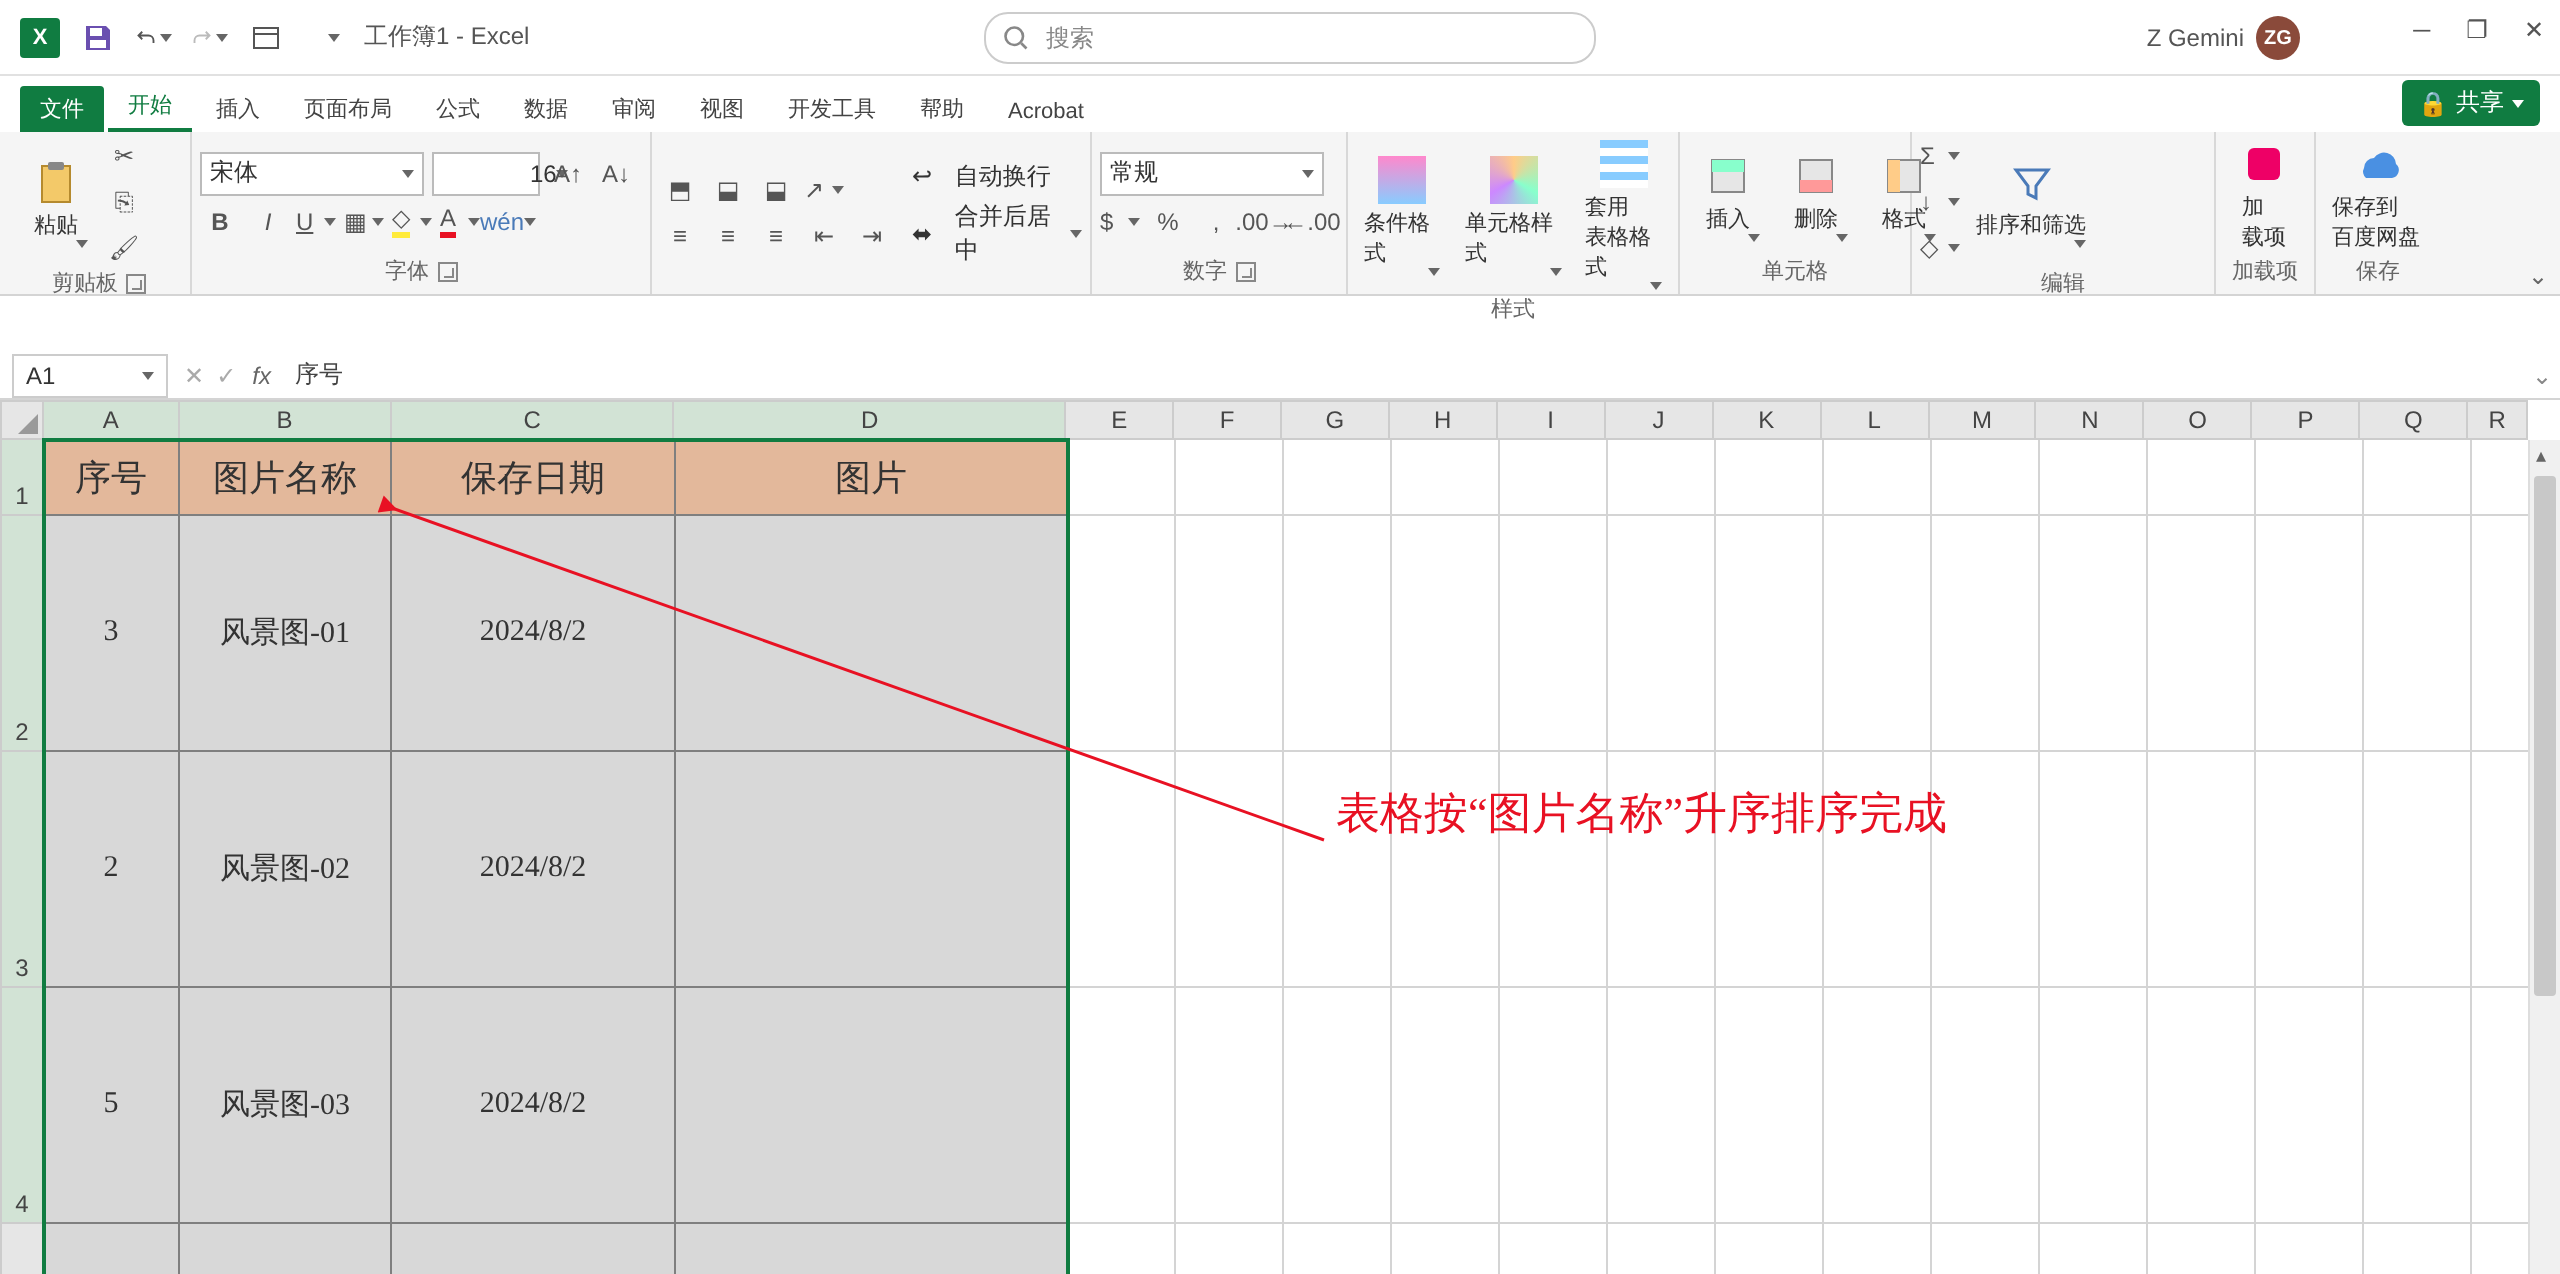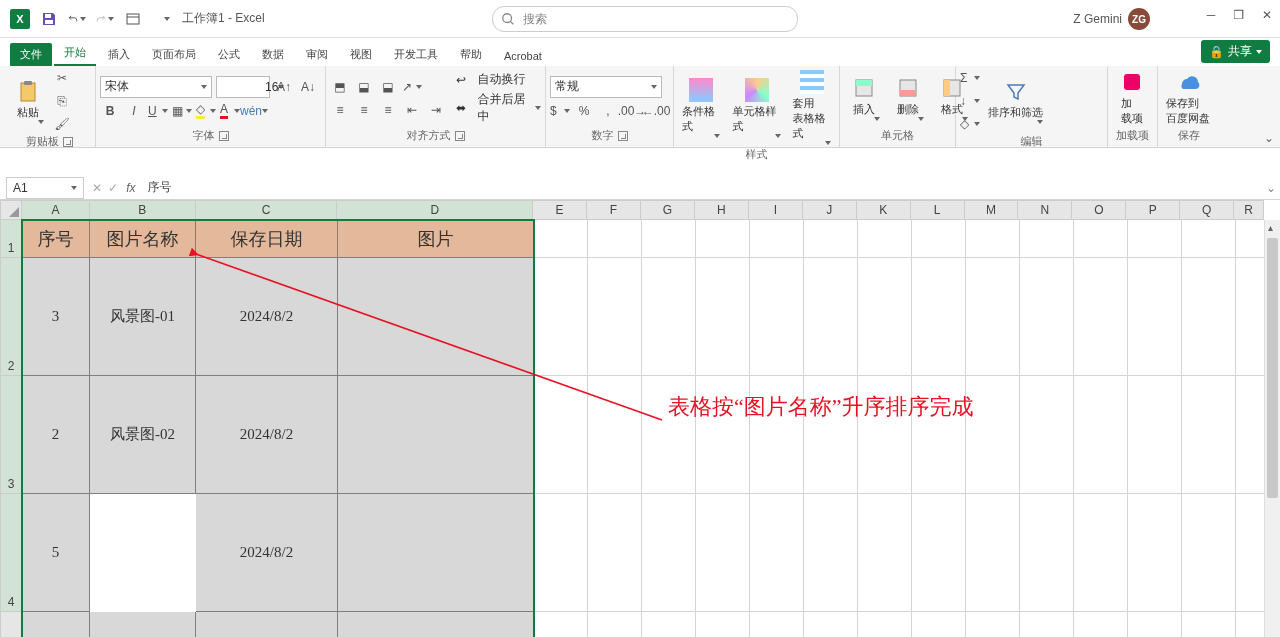--- a/index.html
+++ b/index.html
@@ -231,24 +231,20 @@
           <div class="smallbtn">≡</div>
           <div class="smallbtn">⇤</div>
           <div class="smallbtn">⇥</div>
         </div>
       </div>
       <div class="col" style="margin-left:6px">
         <div class="row"><span>↩</span>&nbsp;<span>自动换行</span></div>
         <div class="row"><span>⬌</span>&nbsp;<span>合并后居中</span><span class="caret"></span></div>
       </div>
     </div>
-    <div class="group-label">
-        <span>对齐方式</span>
-        <span class="launcher"></span>
-      </div>
   </div>
 
   <div class="group" style="width:128px">
     <div class="group-body">
         <div class="col" style="width:100%">
       <div class="combo numfmt">
             <span>常规</span>
             <span class="caret"></span>
           </div>
       <div class="row">
@@ -414,20 +410,21 @@
       <div class="cell hdrcell" style="left: 316px; top: 0px; width: 196px; height: 38px;">图片</div>
       <div class="cell datacell" style="left: 0px; top: 38px; width: 68px; height: 118px;">3</div>
       <div class="cell datacell" style="left: 68px; top: 38px; width: 106px; height: 118px;">风景图-01</div>
       <div class="cell datacell" style="left: 174px; top: 38px; width: 142px; height: 118px;">2024/8/2</div>
       <div class="cell datacell" style="left: 316px; top: 38px; width: 196px; height: 118px;"></div>
       <div class="cell datacell" style="left: 0px; top: 156px; width: 68px; height: 118px;">2</div>
       <div class="cell datacell" style="left: 68px; top: 156px; width: 106px; height: 118px;">风景图-02</div>
       <div class="cell datacell" style="left: 174px; top: 156px; width: 142px; height: 118px;">2024/8/2</div>
       <div class="cell datacell" style="left: 316px; top: 156px; width: 196px; height: 118px;"></div>
       <div class="cell datacell" style="left: 0px; top: 274px; width: 68px; height: 118px;">5</div>
+      <div class="cell datacell" style="left: 68px; top: 274px; width: 106px; height: 118px;">风景图-03</div>
       <div class="cell datacell" style="left: 174px; top: 274px; width: 142px; height: 118px;">2024/8/2</div>
       <div class="cell datacell" style="left: 316px; top: 274px; width: 196px; height: 118px;"></div>
       <div class="cell datacell" style="left: 0px; top: 392px; width: 68px; height: 55px;"></div>
       <div class="cell datacell" style="left: 68px; top: 392px; width: 106px; height: 55px;"></div>
       <div class="cell datacell" style="left: 174px; top: 392px; width: 142px; height: 55px;"></div>
       <div class="cell datacell" style="left: 316px; top: 392px; width: 196px; height: 55px;"></div>
       <div class="cell " style="left: 512px; top: 0px; width: 54px; height: 38px;"></div>
       <div class="cell " style="left: 512px; top: 38px; width: 54px; height: 118px;"></div>
       <div class="cell " style="left: 512px; top: 156px; width: 54px; height: 118px;"></div>
       <div class="cell " style="left: 512px; top: 274px; width: 54px; height: 118px;"></div>

